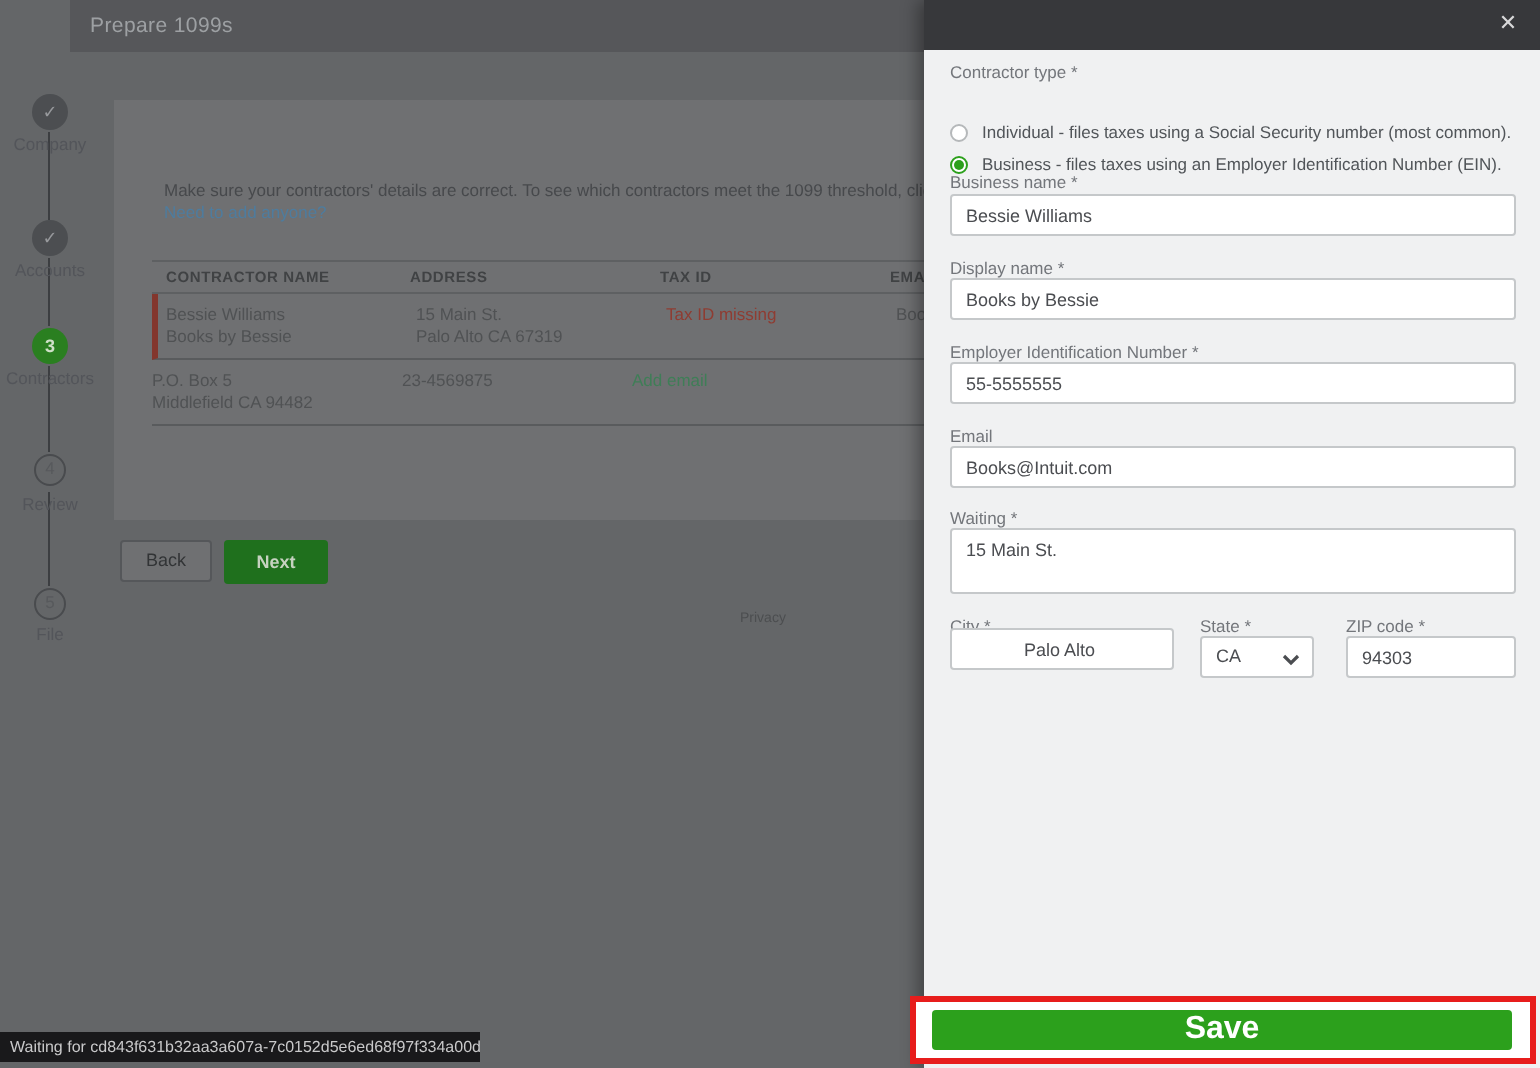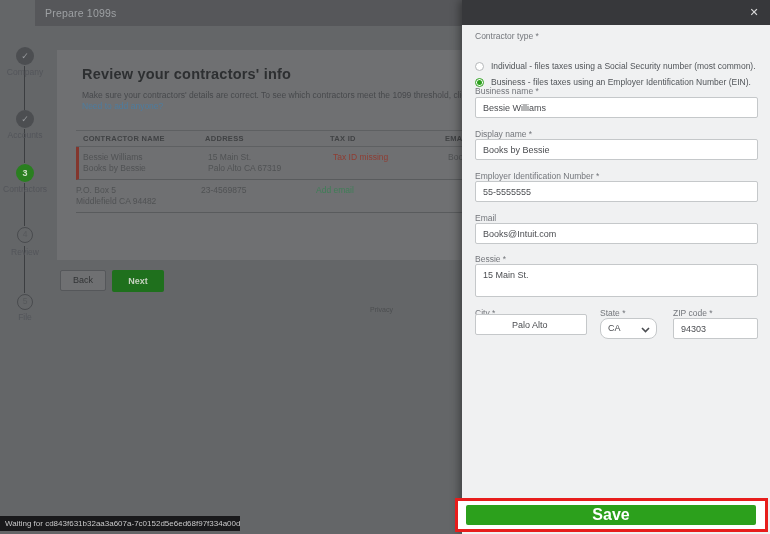--- a/index.html
+++ b/index.html
@@ -115,21 +115,21 @@
   }
   .radio-dot.selected { border-color: #2ca01c; }
   .radio-dot.selected::after {
     content: ""; position: absolute; left: 1px; top: 1px;
     width: 5px; height: 5px; border-radius: 50%; background: #2ca01c;
   }
   .radio-label { font-size: 8.5px; color: #515559; }
 
   .select-box {
     position: absolute; width: 57px; height: 21px;
-    border: 1px solid #c5c8ca; border-radius: 8px; background: #fff;
+    border: 1px solid #c5c8ca; border-radius: 2px; background: #fff;
     font-size: 9px; color: #4b4d51; line-height: 19px; padding-left: 7px;
   }
   .select-box svg { position: absolute; right: 6px; top: 8px; }
 
   
   .save-annotation {
     position: absolute; left: 455px; top: 498px; width: 313px; height: 34px;
     background: #ffffff; border: 3px solid #e71d1c; z-index: 30;
   }
   .save-btn {
@@ -171,21 +171,20 @@
     <div class="step-label" style="top:184px;">Contractors</div>
 
     <div class="step-circle upcoming" style="top:227px;">4</div>
     <div class="step-label" style="top:247px;">Review</div>
 
     <div class="step-circle upcoming" style="top:294px;">5</div>
     <div class="step-label" style="top:312px;">File</div>
   </div>
 
   <div class="card">
-    <h1>Review your contractors' info</h1>
     <div class="desc">
       <span>Make sure your contractors' details are correct. To see which contractors meet the 1099 threshold, click </span><b>Next.</b><br>
       <span class="add-link">Need to add anyone?</span>
     </div>
 
     <div class="table">
       <div class="t-head">
         <div class="c-name">CONTRACTOR NAME</div>
         <div class="c-addr">ADDRESS</div>
         <div class="c-tax">TAX ID</div>
@@ -241,21 +240,21 @@
 
     <div class="f-label" style="top:129px;">Display name *</div>
     <input class="f-input" style="top: 139px;" value="Books by Bessie">
 
     <div class="f-label" style="top:171px;">Employer Identification Number *</div>
     <input class="f-input" style="top: 181px;" value="55-5555555">
 
     <div class="f-label" style="top:213px;">Email</div>
     <input class="f-input" style="top: 223px;" value="Books@Intuit.com">
 
-    <div class="f-label" style="top:254px;">Bessie *</div>
+    <div class="f-label" style="top:254px;">Waiting *</div>
     <textarea class="f-input" style="top: 264px;">15 Main St.</textarea>
 
     <div class="f-label" style="top:308px;">City *</div>
     <input class="f-input" style="top: 314px; width: 112px; padding-left: 36px;" value="Palo Alto">
 
     <div class="f-label" style="top:308px;left:138px;">State *</div>
     <div class="select-box" style="top:318px;left:138px;">
       <span>CA</span>
       <svg width="9" height="6" viewBox="0 0 9 6">
         <polyline points="1,1 4.5,4.5 8,1" fill="none" stroke="#4b4d51" stroke-width="1.6"></polyline>

